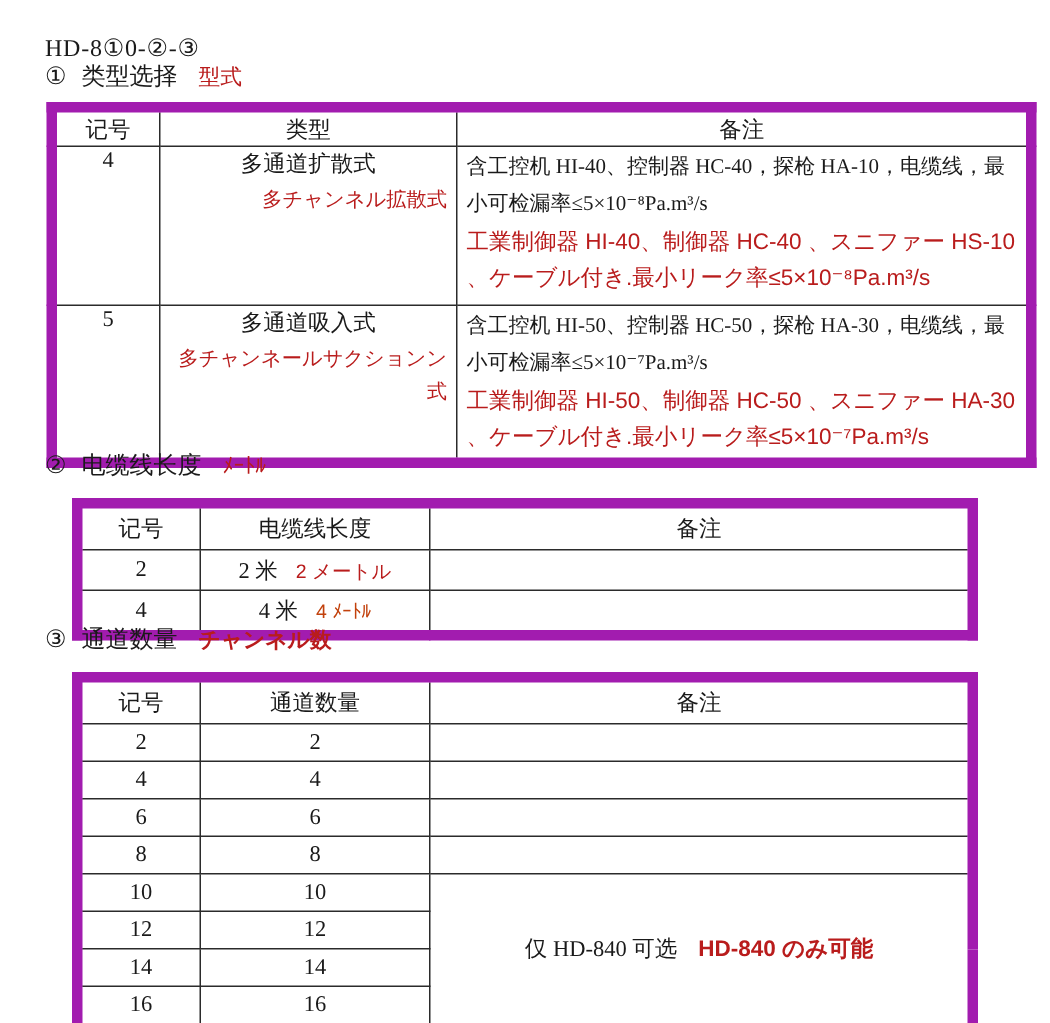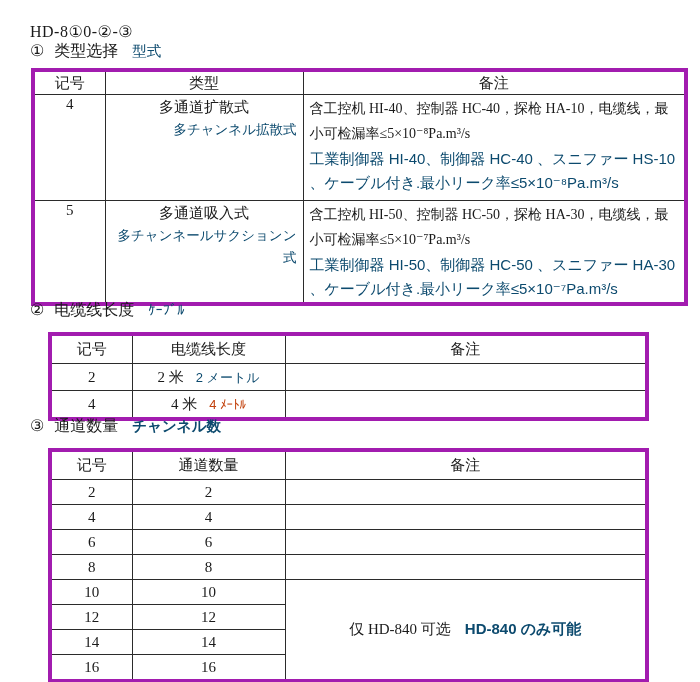--- a/index.html
+++ b/index.html
@@ -6,31 +6,31 @@
   body{
     width:700px;height:682px;position:relative;background:#ffffff;
     font-family:"Liberation Serif","DejaVu Serif",serif;
     color:#1a1a1a;overflow:hidden;
   }
   .abs{position:absolute;}
   .title{left:30px;top:22px;font-size:16px;letter-spacing:.5px;}
   .sec-heading{font-size:16px;white-space:nowrap;}
   .sec-heading .num{margin-right:10px;}
   .jp{
-    color:#0c4a6e;
+    color:#b91c1c;
     font-family:"Liberation Sans","DejaVu Sans",sans-serif;
   }
   .jp-light{
     color:#c2410c;
     font-family:"Liberation Sans","DejaVu Sans",sans-serif;
   }
   .sec-heading .jp{margin-left:14px;font-size:14.5px;}
   table{
     border-collapse:collapse;table-layout:fixed;
-    border:4px solid #a21caf;
+    border:7px solid #a21caf;
   }
   th,td{
     border:1px solid #2b2b2b;
     padding:1px 6px;
     font-size:15px;
     vertical-align:top;
     overflow:hidden;
   }
   th{font-weight:normal;text-align:center;vertical-align:middle;}
   td.center{text-align:center;}
@@ -94,21 +94,21 @@
       </td>
       <td>
         <div class="remark-cn">含工控机 HI-50、控制器 HC-50，探枪 HA-30，电缆线，最小可检漏率≤5×10⁻⁷Pa.m³/s</div>
         <div class="remark-jp jp">工業制御器 HI-50、制御器 HC-50 、スニファー HA-30 、ケーブル付き.最小リーク率≤5×10⁻⁷Pa.m³/s</div>
       </td>
     </tr>
   </tbody>
 </table>
 
 <div class="abs sec-heading" style="left:30px;top:300px;">
-  <span class="num">②</span><span>电缆线长度</span><span class="jp">ｹｰﾌﾞﾙ</span>
+  <span class="num">②</span><span>电缆线长度</span><span class="jp">ﾒｰﾄﾙ</span>
 </div>
 
 <table class="abs t2">
   <colgroup>
       <col style="width:82px">
       <col style="width:153px">
       <col style="width:362px">
     </colgroup>
   <thead>
     <tr>

